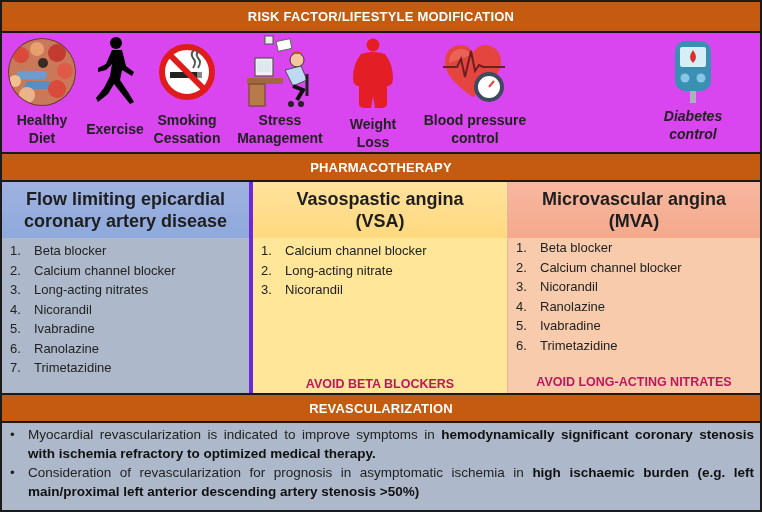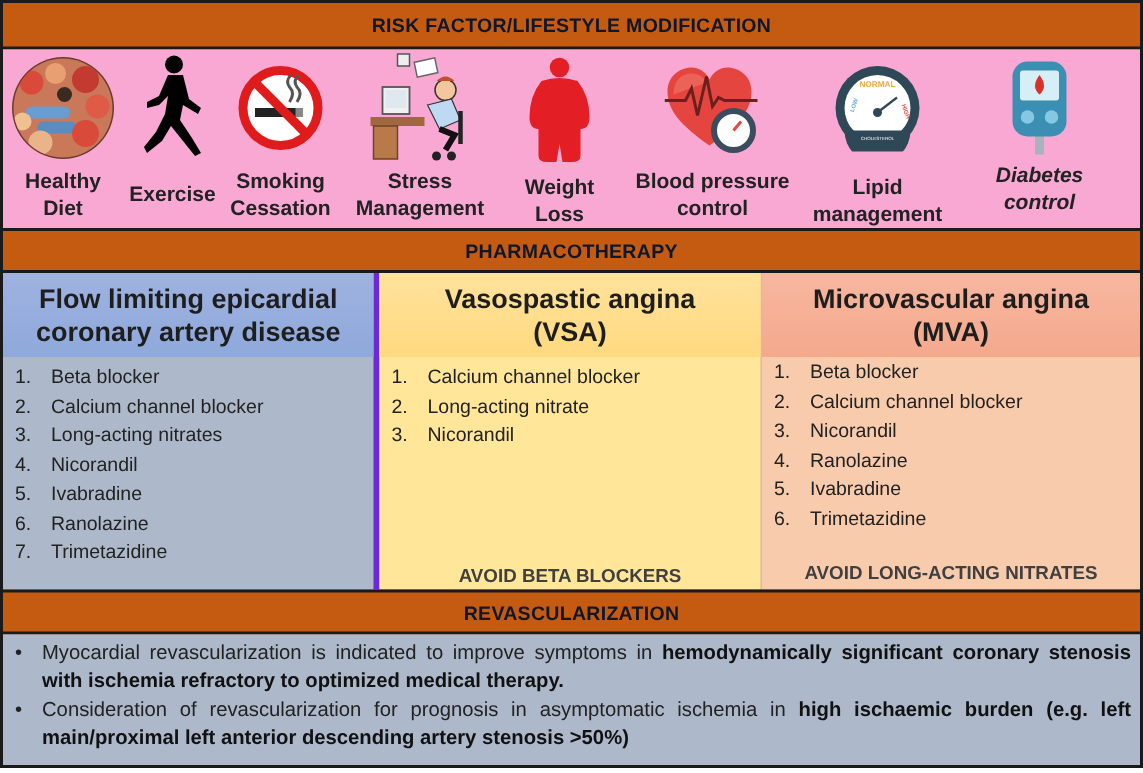--- a/index.html
+++ b/index.html
@@ -1,40 +1,40 @@
 <!DOCTYPE html>
 <html><head>
 <meta charset="utf-8">
 <style>
   * { box-sizing: border-box; margin: 0; padding: 0; }
   body { width: 762px; height: 515px; background: #ffffff; font-family: "Liberation Sans", "DejaVu Sans", sans-serif; overflow: hidden; }
   .frame { position: absolute; left: 0; top: 0; width: 762px; height: 512px; border: 2px solid #1a1a1a; background: #fff; }
-  .bar { position: absolute; left: 0; right: 0; background: #C55A11; color: #0f172a; font-weight: bold; font-size: 13px; text-align: center; border-top: 2px solid #1a1a1a; border-bottom: 2px solid #1a1a1a; display: flex; align-items: center; justify-content: center; letter-spacing: 0.2px; }
+  .bar { position: absolute; left: 0; right: 0; background: #C55A11; color: #ffffff; font-weight: bold; font-size: 13px; text-align: center; border-top: 2px solid #1a1a1a; border-bottom: 2px solid #1a1a1a; display: flex; align-items: center; justify-content: center; letter-spacing: 0.2px; }
   .bar1 { top: 0; height: 31px; border-top: none; }
   .bar2 { top: 150px; height: 30px; }
   .bar3 { top: 391px; height: 30px; }
 
-  .icons { position: absolute; left: 0; right: 0; top: 31px; height: 119px; background: #f9a8d4; }
+  .icons { position: absolute; left: 0; right: 0; top: 31px; height: 119px; background: #d946ef; }
   .icon-item { position: absolute; top: 0; height: 119px; display: flex; flex-direction: column; align-items: center; }
   .icon-art { height: 78px; display: flex; align-items: center; justify-content: center; }
   .icon-label { font-weight: bold; font-size: 14px; color: #222; text-align: center; line-height: 18px; }
 
   .cols { position: absolute; left: 0; right: 0; top: 180px; height: 211px; display: flex; }
   .col { position: relative; height: 100%; }
   .col1 { width: 251px; background: #ADB9CA; border-right: 4px solid #6d28d9; }
   .col2 { width: 255px; background: #FFE699; border-right: 1px solid #d9b9a0; }
   .col3 { flex: 1; background: #F8CBAD; }
   .col-head { height: 56px; display: flex; align-items: center; justify-content: center; text-align: center; font-weight: bold; font-size: 18px; line-height: 22px; color: #1e1e1e; padding: 0 4px; }
   .col1 .col-head { background: linear-gradient(to bottom, #9fb2e0, #8EA9DB); }
   .col2 .col-head { background: linear-gradient(to bottom, #ffe29c, #FFD97F); text-align: center; }
   .col3 .col-head { background: linear-gradient(to bottom, #f7b7a0, #F4A98C); }
   .col-list { list-style: none; padding: 3px 0 0 8px; }
   .col-list li { font-size: 13px; line-height: 19.5px; color: #222; display: flex; }
   .col-list li .num { width: 24px; flex: none; }
-  .col-note { position: absolute; left: 0; right: 0; bottom: 2px; text-align: center; font-weight: bold; font-size: 12.5px; color: #404040; }
+  .col-note { position: absolute; left: 0; right: 0; bottom: 2px; text-align: center; font-weight: bold; font-size: 12.5px; color: #be185d; }
 
   .revasc { position: absolute; left: 0; right: 0; top: 421px; bottom: 0; background: #ADB9CA; padding: 2px 6px 0 6px; }
   .bullet { display: flex; font-size: 13.5px; line-height: 19px; color: #222; text-align: justify; }
   .bullet .dot { width: 20px; flex: none; padding-left: 2px; }
   .bullet .txt { flex: 1; text-align: justify; }
   .bullet b { font-weight: bold; color: #111; }
 </style>
 </head>
 <body>
 
@@ -151,39 +151,20 @@
           <circle cx="46" cy="46" r="13" fill="#fff" stroke="#3d4b5e" stroke-width="4"></circle>
           <line x1="46" y1="46" x2="51" y2="40" stroke="#e5453f" stroke-width="2"></line>
         </svg>
       </div>
       <div class="icon-label">
         <div>Blood pressure</div>
           <div>control</div>
       </div>
     </div>
 
-    <div class="icon-item" style="left:536px;width:94px;">
-      <div class="icon-art">
-        <svg width="58" height="58" viewBox="0 0 58 58">
-          <circle cx="29" cy="29" r="28" fill="#2f4858"></circle>
-          <circle cx="29" cy="29" r="22" fill="#ffffff"></circle>
-          <path d="M7 44 A22 22 0 0 0 51 44 Z" fill="#2f4858"></path>
-          <text x="29" y="15" font-size="5.5" fill="#f2a93b" text-anchor="middle" font-weight="bold" font-family="Liberation Sans, sans-serif">NORMAL</text>
-          <text x="13" y="32" font-size="4" fill="#5fa8d8" font-weight="bold" font-family="Liberation Sans, sans-serif" transform="rotate(-70 13 32)">LOW</text>
-          <text x="45" y="27" font-size="4" fill="#e24b3b" font-weight="bold" font-family="Liberation Sans, sans-serif" transform="rotate(70 45 27)">HIGH</text>
-          <text x="29" y="50" font-size="3" fill="#ffffff" text-anchor="middle" font-family="Liberation Sans, sans-serif">CHOLESTEROL</text>
-          <line x1="29" y1="32" x2="42" y2="22" stroke="#2f4858" stroke-width="1.5"></line>
-          <circle cx="29" cy="32" r="3" fill="#2f4858"></circle>
-        </svg>
-      </div>
-      <div class="icon-label" style="padding-top:4px;">
-        <div>Lipid</div>
-          <div>management</div>
-      </div>
-    </div>
 
     <div class="icon-item" style="left:648px;width:86px;">
       <div class="icon-art">
         <svg width="44" height="70" viewBox="0 0 44 70">
           <rect x="19" y="50" width="6" height="16" fill="#a9b3bb"></rect>
           <rect x="4" y="4" width="36" height="50" rx="10" fill="#3b8fb3"></rect>
           <rect x="9" y="10" width="26" height="20" rx="2" fill="#d6eef6"></rect>
           <path d="M22 13 q-6 8 0 13 q6 -5 0 -13 z" fill="#d9312a"></path>
           <circle cx="14" cy="41" r="4.5" fill="#86c7e3"></circle>
           <circle cx="30" cy="41" r="4.5" fill="#86c7e3"></circle>

